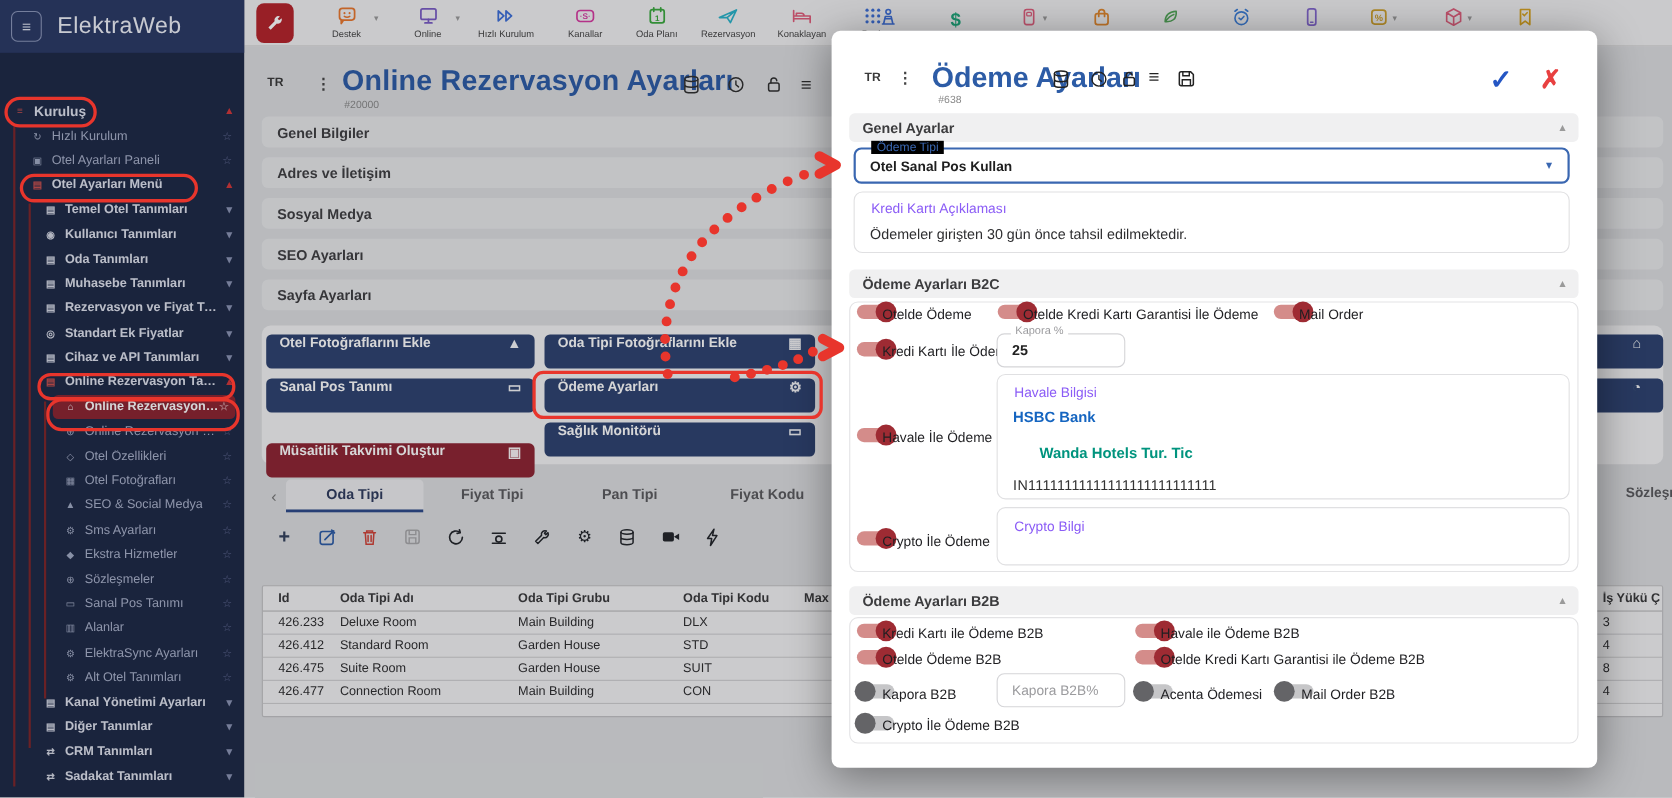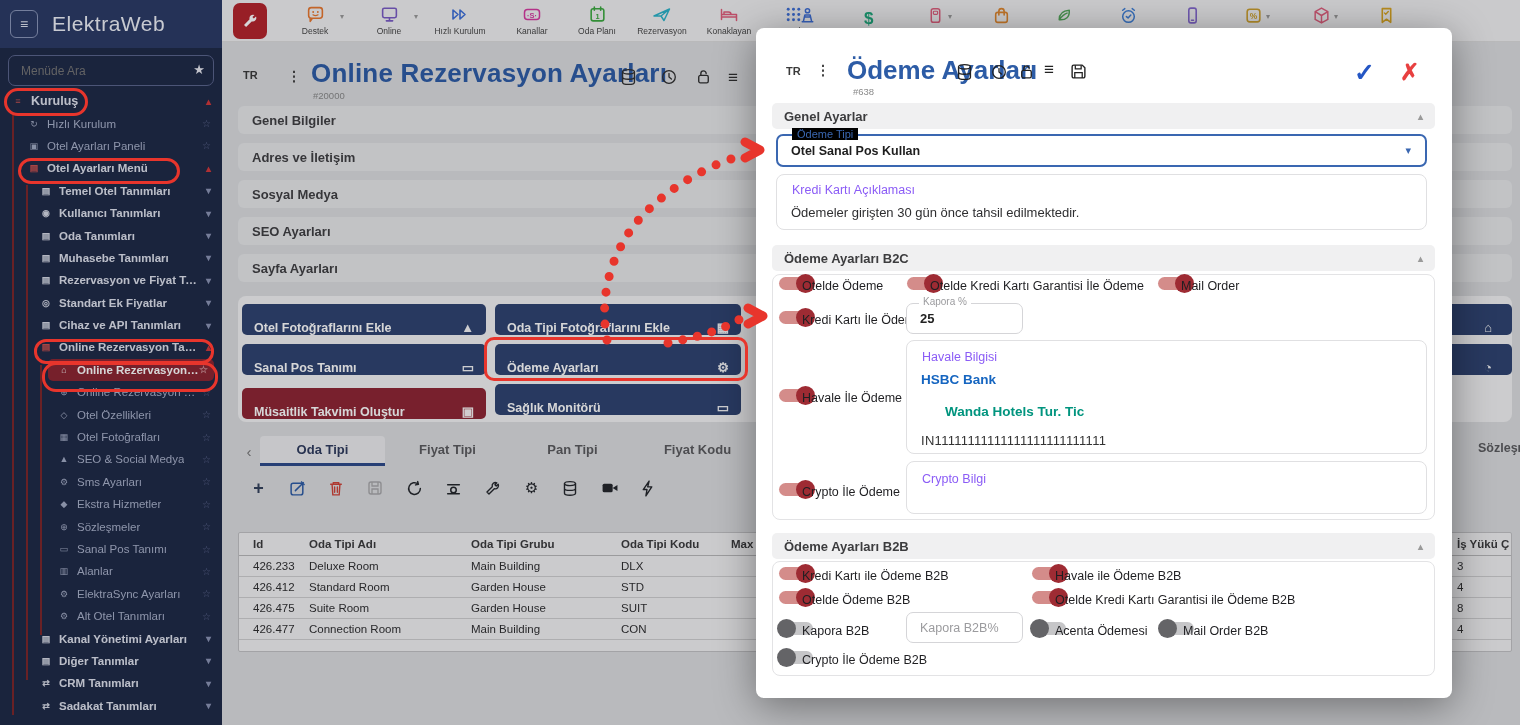--- a/index.html
+++ b/index.html
@@ -43,21 +43,21 @@
 
   
   .content-bg { position:absolute; left:222px; top:42px; right:0; bottom:0; background:#dcdee0; }
   .lang-chip { position:absolute; left:243px; top:69px; font-size:11px; font-weight:700; color:#3a3a3a; }
   .hdots { position:absolute; left:287px; top:68px; color:#444; font-size:14px; font-weight:700; }
   .page-title { position:absolute; left:311px; top:58px; font-size:26px; font-weight:700; color:#2d5ca6; letter-spacing:.2px; }
   .page-id { position:absolute; left:313px; top:90px; font-size:9.5px; color:#8a8a8a; }
   .hd-ico { position:absolute; top:68px; color:#2f2f2f; }
   .accordion { position:absolute; left:238px; width:1274px; height:28px; background:#e7e8ea; border-radius:6px; display:flex; align-items:center; padding-left:14px; font-size:13px; font-weight:700; color:#3f3f42; }
   .btn-panel { position:absolute; left:238px; top:296px; width:1274px; height:126px; background:#f3f3f4; border-radius:8px; }
-  .act-btn { position:absolute; height:31px; border-radius:5px; background:#2e4370; color:#fff; display:flex; align-items:flex-end; font-size:12.5px; font-weight:700; padding:0 12px; }
+  .act-btn { position:absolute; height:31px; border-radius:5px; background:#2e4370; color:#fff; display:flex; align-items:flex-start; font-size:12.5px; font-weight:700; padding:0 12px; }
   .act-btn .bico { margin-left:auto; font-size:13px; opacity:.95; }
   .act-btn.maroon { background:#8e2533; }
   .tabs-row { position:absolute; left:238px; top:436px; height:30px; display:flex; align-items:center; }
   .tab-back { color:#777; font-size:15px; width:22px; text-align:center; }
   .tab { width:125px; text-align:center; font-size:13px; font-weight:700; color:#5b5b5e; height:30px; line-height:28px; }
   .tab.active { color:#2f3c5e; background:#ececee; border-bottom:3px solid #2d4a8a; border-radius:4px 4px 0 0; }
   .far-tab { position:absolute; left:1478px; top:441px; font-size:12.5px; font-weight:700; color:#5b5b5e; white-space:nowrap; }
   .grid-toolbar { position:absolute; left:250px; top:477px; display:flex; gap:22px; align-items:center; height:22px; }
   .gt { width:17px; text-align:center; }
   .segments { position:absolute; left:238px; top:505px; display:flex; }
@@ -111,24 +111,20 @@
 
 <div class="stage">
 
   <aside class="sidebar">
     <div class="sb-head">
       <div class="burger-box">
           <span>≡</span>
         </div>
       <div class="logo">ElektraWeb</div>
     </div>
-    <div class="search-wrap">
-      <input class="search-input" placeholder="Menüde Ara" style="">
-      <span class="search-star">★</span>
-    </div>
     <div class="guide" style="left:12px; top:115px; height:600px;"></div>
     <div class="guide" style="left:26px; top:185px; height:495px;"></div>
     <div class="guide" style="left:40px; top:365px; height:270px;"></div>
     <nav class="nav">
       <div class="nav-item l0 bold">
           <span class="nico" style="color:#d2534f">≡</span>
           <span class="nlbl">Kuruluş</span>
           <span class="nr redchev">▴</span>
         </div>
       <div class="nav-item l1">
@@ -478,21 +474,21 @@
       <span class="bico">▭</span>
     </div>
   <div class="act-btn" style="left:495px; top:344px; width:246px;">
       <span>Ödeme Ayarları</span>
       <span class="bico">⚙</span>
     </div>
   <div class="act-btn" style="left:1250px; top:344px; width:262px;">
       <span></span>
       <span class="bico" style="margin-right:8px">◔</span>
     </div>
-  <div class="act-btn maroon" style="left:242px; top:388px; width:244px;">
+  <div class="act-btn maroon" style="left:242px; top:403px; width:244px;">
       <span>Müsaitlik Takvimi Oluştur</span>
       <span class="bico">▣</span>
     </div>
   <div class="act-btn" style="left:495px; top:384px; width:246px;">
       <span>Sağlık Monitörü</span>
       <span class="bico">▭</span>
     </div>
 
   <div class="tabs-row">
     <span class="tab-back">‹</span>

